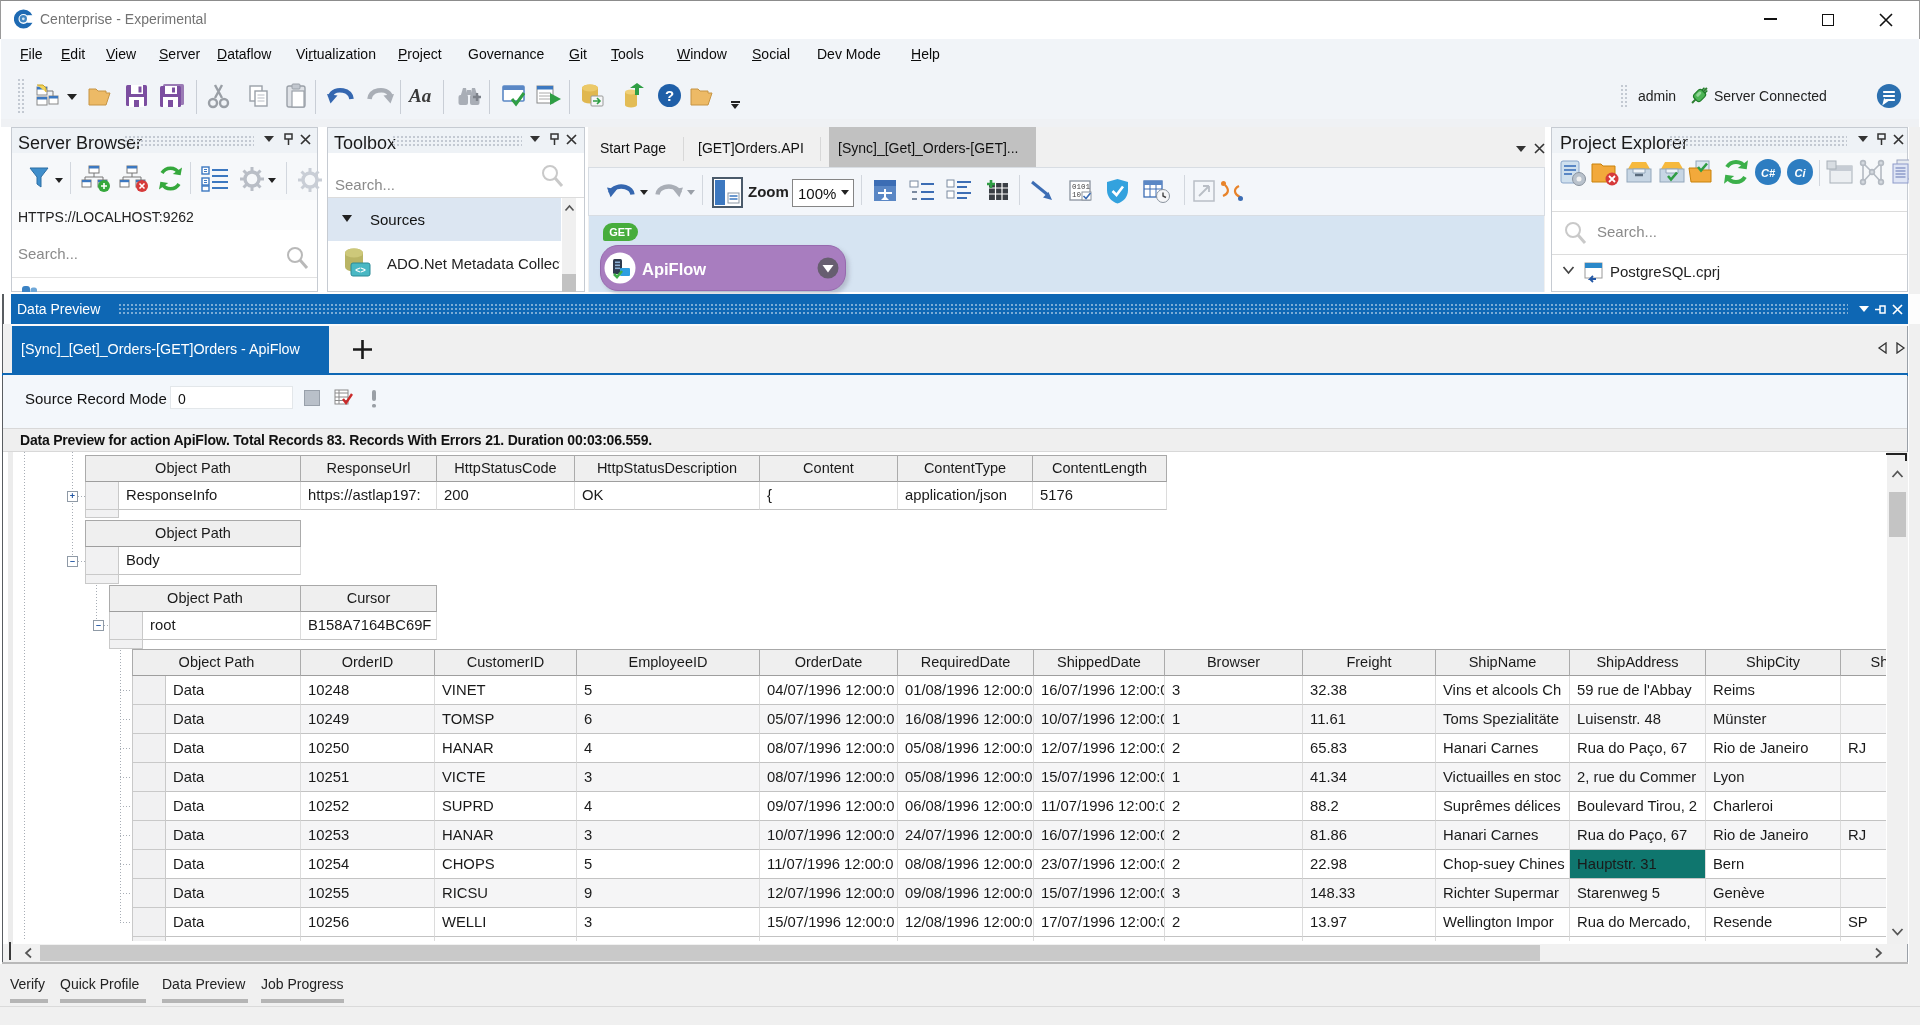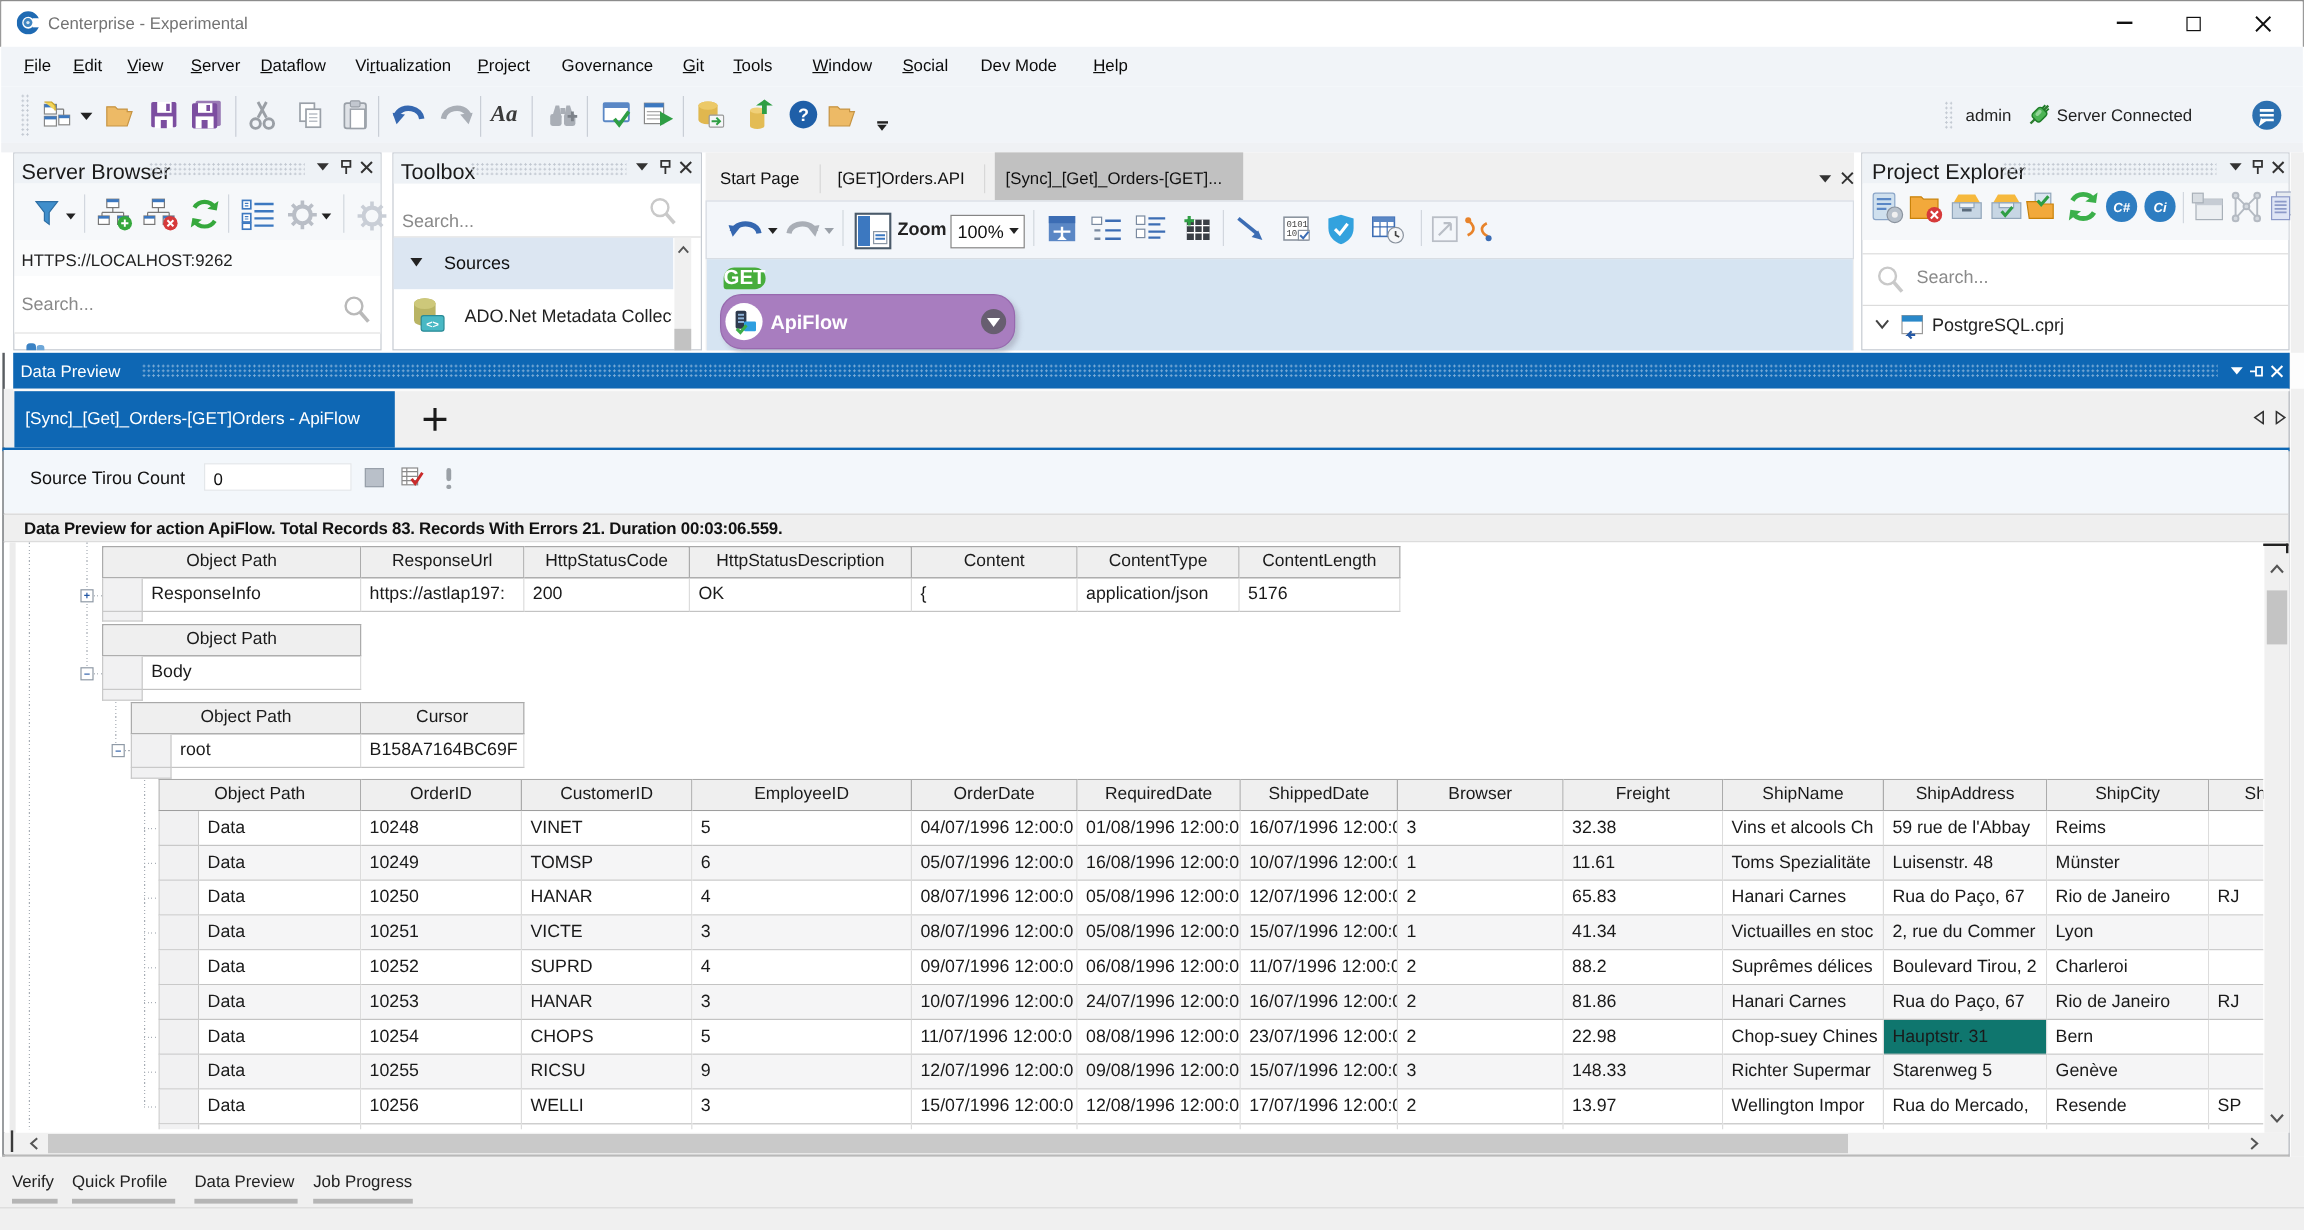--- a/index.html
+++ b/index.html
@@ -378,21 +378,21 @@
  <path d="M6 16 L16 6 M16 6 h-6 M16 6 v6" stroke="#b9bec6" stroke-width="1.8" fill="none"></path>
 </svg>
 <svg class="a" style="left:1220px;top:180px" width="24" height="22" viewBox="0 0 24 22">
  <circle cx="3.5" cy="3.5" r="2.5" fill="#e8832a"></circle>
  <path d="M5 5 C10 10 8 14 3 16 M19 6 C13 9 14 14 20 17" stroke="#e8832a" stroke-width="2.2" fill="none"></path>
  <circle cx="20.5" cy="18.5" r="2.5" fill="#3c6db4"></circle>
 </svg>
 </div>
 
 <div class="a" style="left:589px;top:216px;width:955px;height:76px;background:#d6e4f2"></div>
-<div class="a" style="left:603px;top:223px;width:35px;height:18px;background:#47ad3c;border-radius:9px 9px 9px 2px;color:#fff;font-size:17px;font-weight:bold;text-align:center;line-height:18px">GET</div>
+<div class="a" style="left:603px;top:223px;width:35px;height:18px;background:#47ad3c;border-radius:9px 9px 9px 2px;color:#fff;font-size:11px;font-weight:bold;text-align:center;line-height:18px">GET</div>
 <div class="a" style="left:600px;top:245px;width:246px;height:46px;background:#a87dbf;border:1px solid #9769ae;border-radius:18px;box-shadow:3px 3px 4px rgba(130,130,150,.4)"></div>
 <svg class="a" style="left:604px;top:252px" width="32" height="32" viewBox="0 0 32 32">
  <circle cx="16" cy="16" r="15.5" fill="#fff"></circle>
  <rect x="9" y="7" width="9" height="15" rx="1.5" fill="#2e3a4d"></rect>
  <rect x="11" y="9.5" width="5" height="1.6" fill="#8fb3d8"></rect>
     <rect x="11" y="12.5" width="5" height="1.6" fill="#8fb3d8"></rect>
  <rect x="11" y="15.5" width="5" height="1.6" fill="#8fb3d8"></rect>
  <rect x="16" y="16" width="10" height="8" rx="1" fill="#2e9fe0"></rect>
  <path d="M10 22 l3 3 5 -6" stroke="#3fae49" stroke-width="2.6" fill="none"></path>
 </svg>
@@ -517,21 +517,21 @@
   </svg>
 <svg class="a" style="left:1877px;top:342px" width="11" height="12" viewBox="0 0 11 12">
     <path d="M9 1 L2 6 L9 11 Z" fill="none" stroke="#333" stroke-width="1.3"></path>
   </svg>
 <svg class="a" style="left:1895px;top:342px" width="11" height="12" viewBox="0 0 11 12">
     <path d="M2 1 L9 6 L2 11 Z" fill="none" stroke="#333" stroke-width="1.3"></path>
   </svg>
 <div class="a" style="left:2px;top:373px;width:1906px;height:3px;background:#0e67b4"></div>
 
 <div class="a" style="left:3px;top:375px;width:1904px;height:53px;background:#f3f7fb"></div>
-<div class="a" style="left:25px;top:390px;font-size:15px;color:#111">Source Tirou Count</div>
+<div class="a" style="left:25px;top:390px;font-size:15px;color:#111">Source Record Mode</div>
 <div class="a" style="left:170px;top:386px;width:123px;height:23px;background:#fff;border:1px solid #e3e7ea"></div>
 <div class="a" style="left:178px;top:391px;font-size:14px;color:#111">0</div>
 <div class="a" style="left:304px;top:390px;width:16px;height:16px;background:#b9c0c9;border:1px solid #98a0aa"></div>
 <svg class="a" style="left:334px;top:388px" width="20" height="20" viewBox="0 0 20 20">
  <rect x="1" y="2" width="13" height="14" fill="#fff" stroke="#8a8a8a"></rect>
  <path d="M1 5 H14 M5 2 V16 M1 9 H14 M1 12.5 H14" stroke="#8a8a8a" stroke-width="1"></path>
  <path d="M9 11 L12 15 L18 6" stroke="#c92a2a" stroke-width="2.4" fill="none"></path>
 </svg>
 <svg class="a" style="left:368px;top:389px" width="12" height="19" viewBox="0 0 12 19">
  <rect x="4" y="1" width="4" height="11" rx="2" fill="#9aa0a6"></rect>

